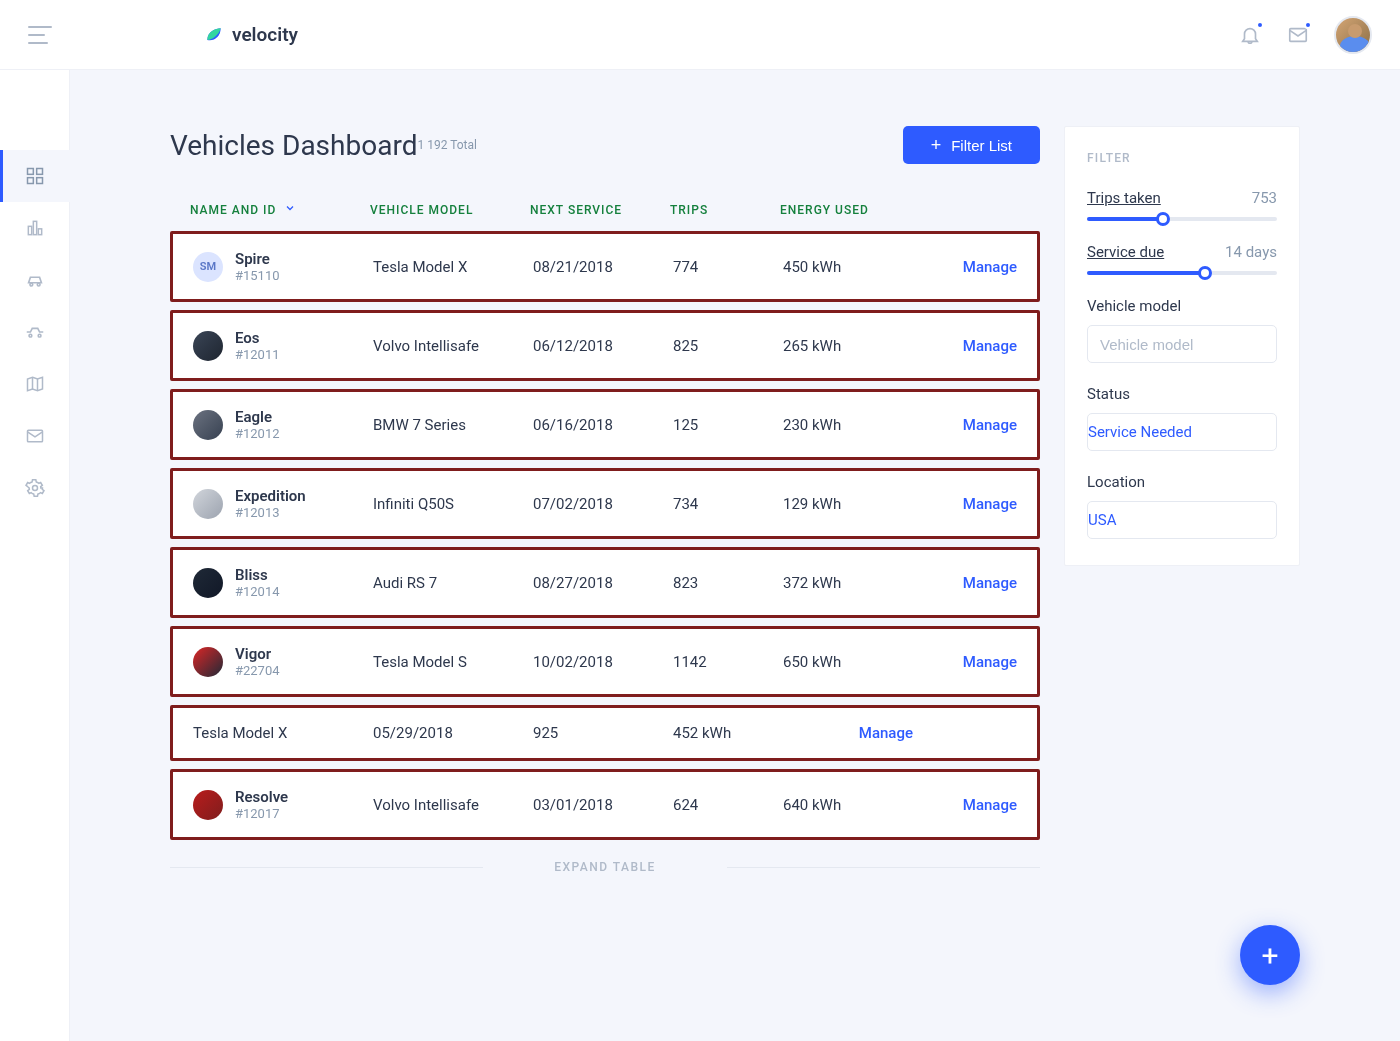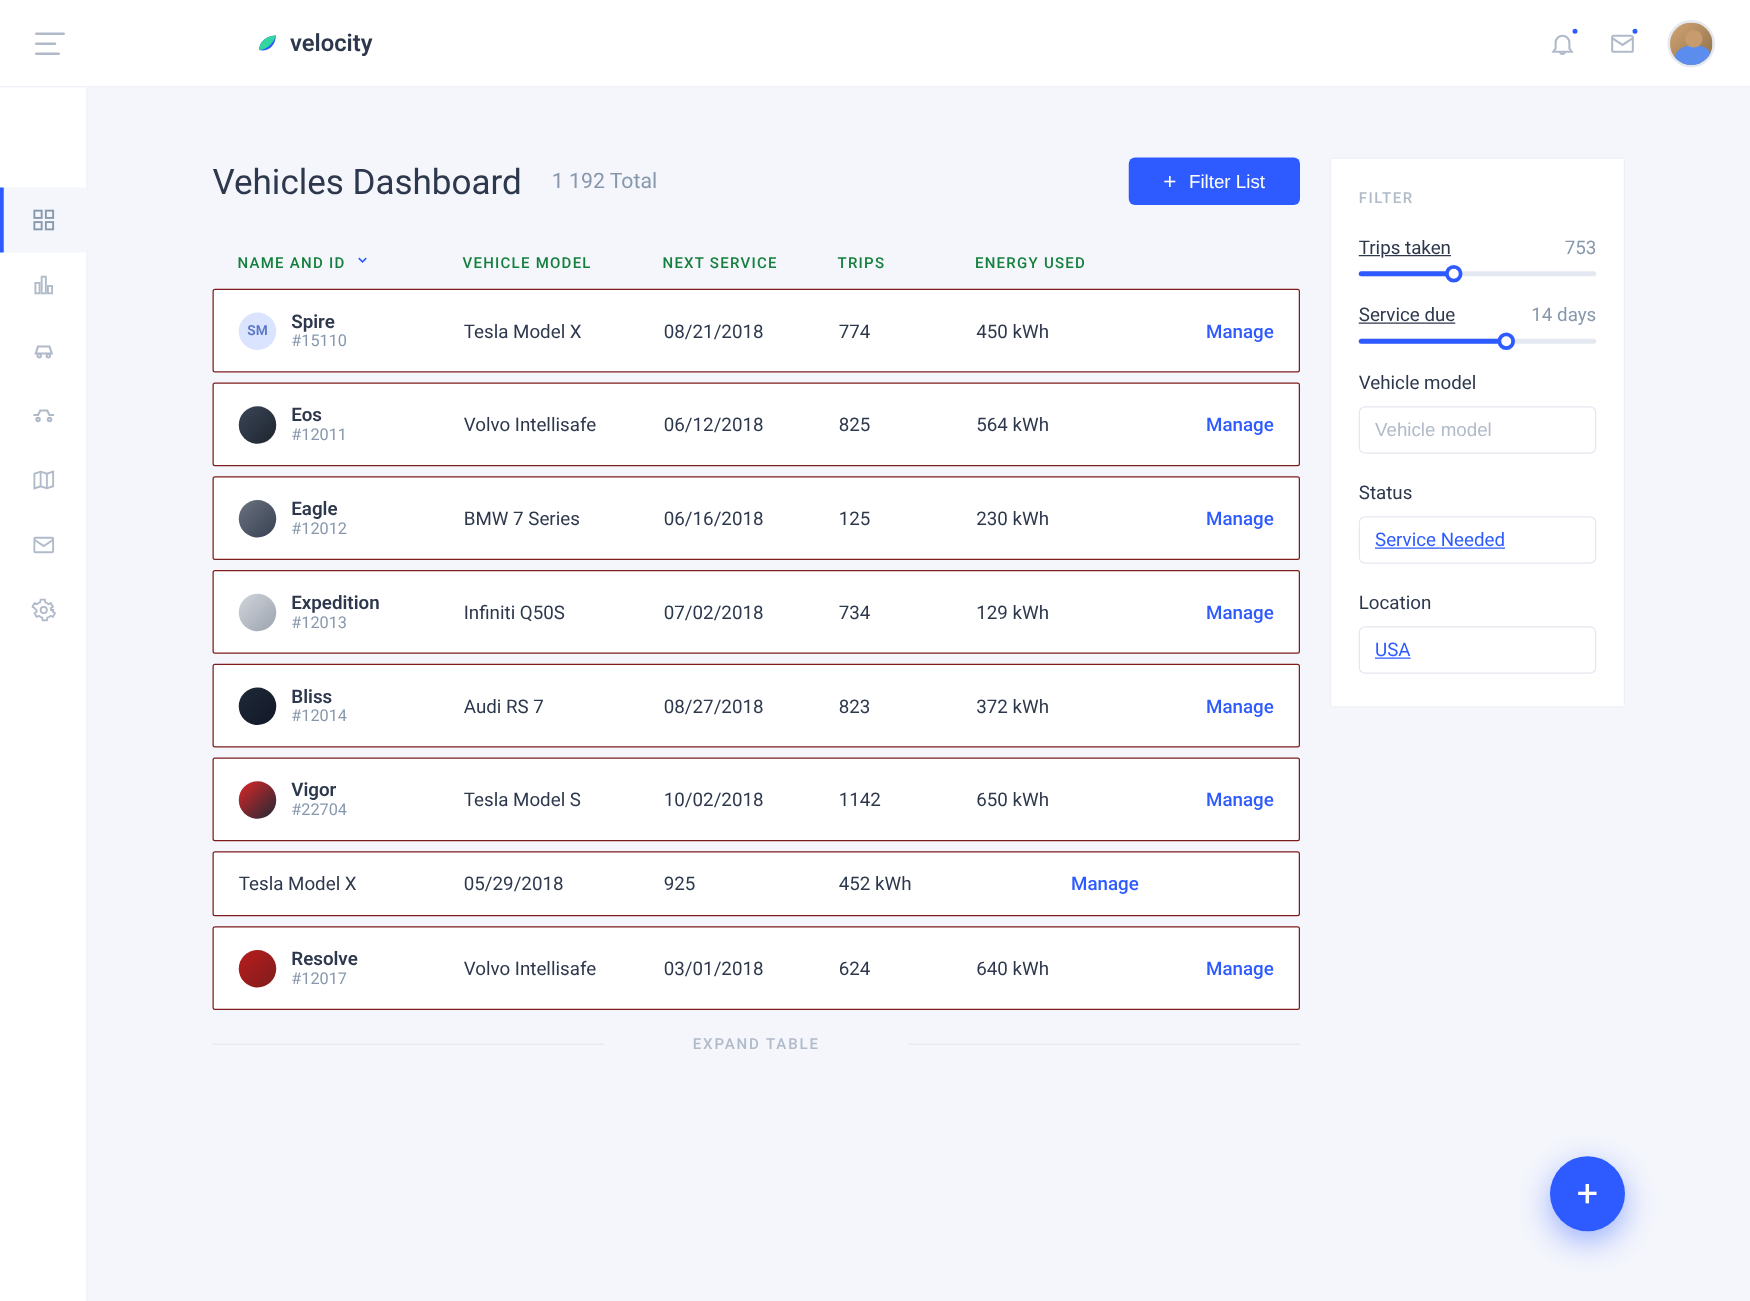--- a/index.html
+++ b/index.html
@@ -59,21 +59,21 @@
   right: 0;
   bottom: 0;
   padding: 56px 100px 40px 100px;
   display: flex;
   gap: 24px;
   align-items: flex-start;
 }
 .content { flex: 1; min-width: 0; }
 .page-header { display: flex; align-items: center; margin-bottom: 28px; }
 .page-title { font-size: 28px; font-weight: 400; color: #2e384d; }
-.page-total { font-size: 17px; color: #8798ad; margin-left: 24px; }
+.page-total { font-size: 12px; color: #8798ad; margin-left: 0; }
 .filter-btn {
   margin-left: auto;
   background: #2e5bff;
   color: #fff;
   border: none;
   height: 38px;
   padding: 0 28px;
   border-radius: 5px;
   font-size: 15px;
   font-weight: 500;
@@ -91,21 +91,21 @@
   font-size: 12px;
   letter-spacing: 1px;
   color: #15803d;
   font-weight: 500;
 }
 .th { display: flex; align-items: center; gap: 8px; }
 .th .sort-caret svg { stroke: #2e5bff; }
 .table-rows { display: flex; flex-direction: column; gap: 8px; }
 .row {
   background: #fff;
-  border: 1px solid #7f1d1d;
+  border: 3px solid #7f1d1d;
   border-radius: 2px;
   display: grid;
   grid-template-columns: 180px 160px 140px 110px 130px 1fr;
   padding: 16px 20px;
   align-items: center;
   font-size: 15px;
   color: #2e384d;
 }
 .veh-cell { display: flex; align-items: center; gap: 12px; }
 .veh-avatar { width: 30px; height: 30px; border-radius: 50%; background: #e4e8f0; display:flex; align-items:center; justify-content:center; font-size:11px; font-weight:600; color:#6b7a99; flex-shrink:0; }
@@ -166,27 +166,26 @@
   font-size: 15px;
   color: #2e384d;
   background:#fff;
 }
 .filter-input::placeholder { color:#b0bac9; }
 .filter-select {
   width: 100%;
   height: 38px;
   border: 1px solid #e4e8f0;
   border-radius: 5px;
-  padding: 0 12px;
+  padding: 0 0;
   font-size: 15px;
   color: #2e5bff;
   display:flex;
   align-items:center;
   cursor:pointer;
-  text-decoration:underline;
 }
 .field-label { font-size: 15px; color:#2e384d; margin-bottom:10px; }
 
 .fab {
   position: fixed;
   right: 100px;
   bottom: 56px;
   width: 60px;
   height: 60px;
   border-radius: 50%;
@@ -333,21 +332,21 @@
           <div class="veh-cell">
             <div class="veh-avatar img1"></div>
             <div>
               <div class="veh-name">Eos</div>
               <div class="veh-id">#12011</div>
             </div>
           </div>
           <div>Volvo Intellisafe</div>
           <div>06/12/2018</div>
           <div>825</div>
-          <div>564 kWh</div>
+          <div>265 kWh</div>
           <div class="manage-link">Manage</div>
         </div>
         <div class="row">
           <div class="veh-cell">
             <div class="veh-avatar img2"></div>
             <div>
               <div class="veh-name">Eagle</div>
               <div class="veh-id">#12012</div>
             </div>
           </div>

